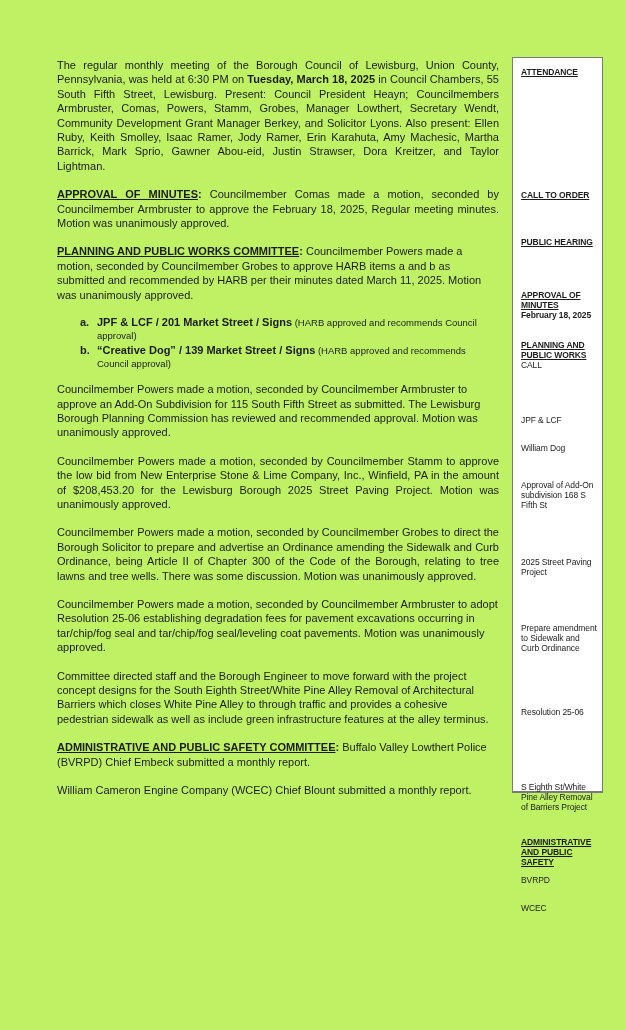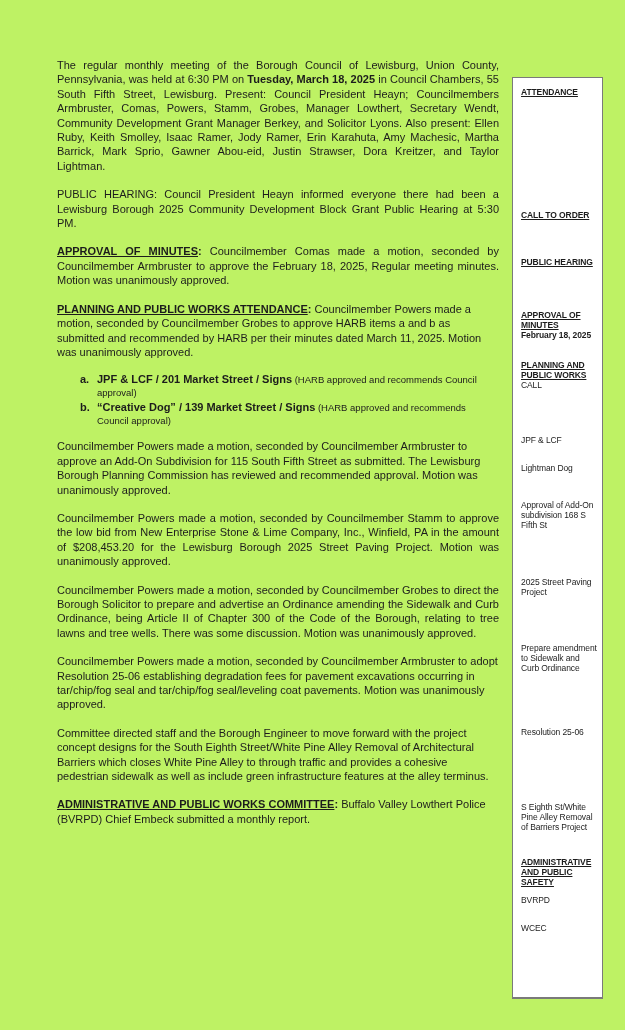--- a/index.html
+++ b/index.html
@@ -19,47 +19,46 @@
 
   
   .harb-list{margin:0 0 12px 23px;font-size:11px;line-height:13px;}
   .harb-item{display:flex;margin-bottom:2px;}
   .marker{width:17px;flex:none;font-weight:bold;}
   .item-body{flex:1;}
   .small{font-size:9.5px;}
 
   
   .sidebar-box{
-    position:absolute;left:512px;top:57px;width:91px;height:922px;
+    position:absolute;left:512px;top:57px;width:91px;height:736px;
     box-sizing:border-box;background:#ffffff;
-    border:1px solid #7a7a7a;border-bottom-width:2px;margin-top:20px;
+    border:1px solid #7a7a7a;border-bottom-width:2px;
   }
   .note{
     position:absolute;left:8px;width:78px;
     font-size:8.5px;line-height:10px;letter-spacing:-0.1px;
   }
   .nh{font-weight:bold;text-decoration:underline;}
   .nsub{font-weight:normal;}
   .nsub.b{font-weight:bold;}
 </style>
 </head>
 <body>
 
 <div class="page">
 
   <div class="main-col">
 
     <p class="para j"><span>The regular monthly meeting of the Borough Council of Lewisburg, Union County, Pennsylvania, was held at 6:30 PM on </span><span class="b">Tuesday, March 18, 2025</span><span> in Council Chambers, 55 South Fifth Street, Lewisburg.  Present: Council President Heayn; Councilmembers Armbruster, Comas, Powers, Stamm, Grobes, Manager Lowthert, Secretary Wendt, Community Development Grant Manager Berkey, and Solicitor Lyons. Also present: Ellen Ruby, Keith Smolley, Isaac Ramer, Jody Ramer, Erin Karahuta, Amy Machesic, Martha Barrick, Mark Sprio, Gawner Abou-eid, Justin Strawser, Dora Kreitzer, and Taylor Lightman.</span></p>
 
 
-    <p class="para j"><span>PUBLIC HEARING: Council President Heayn informed everyone there had been a Lewisburg Borough 2025 Community Development Block Grant Public Hearing at 5:30 PM.</span></p>
 
     <p class="para j"><span class="b u">APPROVAL OF MINUTES</span><span class="b">:</span><span>  Councilmember Comas made a motion, seconded by Councilmember Armbruster to approve the February 18, 2025, Regular meeting minutes.  Motion was unanimously approved.</span></p>
 
-    <p class="para"><span class="b u">PLANNING AND PUBLIC WORKS ATTENDANCE</span><span class="b">:</span><span>  Councilmember Powers made a motion, seconded by Councilmember Grobes to approve HARB items a and b as submitted and recommended by HARB per their minutes dated March 11, 2025.  Motion was unanimously approved.</span></p>
+    <p class="para"><span class="b u">PLANNING AND PUBLIC WORKS COMMITTEE</span><span class="b">:</span><span>  Councilmember Powers made a motion, seconded by Councilmember Grobes to approve HARB items a and b as submitted and recommended by HARB per their minutes dated March 11, 2025.  Motion was unanimously approved.</span></p>
 
     <div class="harb-list">
       <div class="harb-item">
         <span class="marker">a.</span>
         <span class="item-body"><span class="b">JPF &amp; LCF / 201 Market Street / Signs</span><span class="small"> (HARB approved and recommends Council approval)</span></span>
       </div>
       <div class="harb-item">
         <span class="marker">b.</span>
         <span class="item-body"><span class="b">“Creative Dog” / 139 Market Street / Signs</span><span class="small"> (HARB approved and recommends Council approval)</span></span>
       </div>
@@ -68,22 +67,23 @@
     <p class="para"><span>Councilmember Powers made a motion, seconded by Councilmember Armbruster to approve an Add-On Subdivision for 115 South Fifth Street as submitted.  The Lewisburg Borough Planning Commission has reviewed and recommended approval.  Motion was unanimously approved.</span></p>
 
     <p class="para j"><span>Councilmember Powers made a motion, seconded by Councilmember Stamm to approve the low bid from New Enterprise Stone &amp; Lime Company, Inc., Winfield, PA in the amount of $208,453.20 for the Lewisburg Borough 2025 Street Paving Project.  Motion was unanimously approved.</span></p>
 
     <p class="para j"><span>Councilmember Powers made a motion, seconded by Councilmember Grobes to direct the Borough Solicitor to prepare and advertise an Ordinance amending the Sidewalk and Curb Ordinance, being Article II of Chapter 300 of the Code of the Borough, relating to tree lawns and tree wells.  There was some discussion.  Motion was unanimously approved.</span></p>
 
     <p class="para"><span>Councilmember Powers made a motion, seconded by Councilmember Armbruster to adopt Resolution 25-06 establishing degradation fees for pavement excavations occurring in tar/chip/fog seal and tar/chip/fog seal/leveling coat pavements.  Motion was unanimously approved.</span></p>
 
     <p class="para"><span>Committee directed staff and the Borough Engineer to move forward with the project concept designs for the South Eighth Street/White Pine Alley Removal of Architectural Barriers which closes White Pine Alley to through traffic and provides a cohesive pedestrian sidewalk as well as include green infrastructure features at the alley terminus.</span></p>
 
-    <p class="para"><span class="b u">ADMINISTRATIVE AND PUBLIC WORKS COMMITTEE</span><span class="b">:</span><span>  Buffalo Valley Lowthert Police (BVRPD) Chief Embeck submitted a monthly report.</span></p>
+    <p class="para"><span class="b u">ADMINISTRATIVE AND PUBLIC SAFETY COMMITTEE</span><span class="b">:</span><span>  Buffalo Valley Lowthert Police (BVRPD) Chief Embeck submitted a monthly report.</span></p>
 
+    <p class="para j"><span>William Cameron Engine Company (WCEC) Chief Blount submitted a monthly report.</span></p>
 
   </div>
 
   <div class="sidebar-box">
 
     <div class="note" style="top:9px">
         <div class="nh">ATTENDANCE</div>
       </div>
 
     <div class="note" style="top:132px">
@@ -102,21 +102,21 @@
     <div class="note" style="top:282px">
         <div class="nh">PLANNING AND PUBLIC WORKS</div>
         <div class="nsub">CALL</div>
       </div>
 
     <div class="note" style="top:357px">
         <div class="nsub">JPF &amp; LCF</div>
       </div>
 
     <div class="note" style="top:385px">
-        <div class="nsub">Lightman Dog</div>
+        <div class="nsub">William Dog</div>
       </div>
 
     <div class="note" style="top:422px">
         <div class="nsub">Approval of Add-On subdivision 168 S Fifth St</div>
       </div>
 
     <div class="note" style="top:499px">
         <div class="nsub">2025 Street Paving Project</div>
       </div>
 

